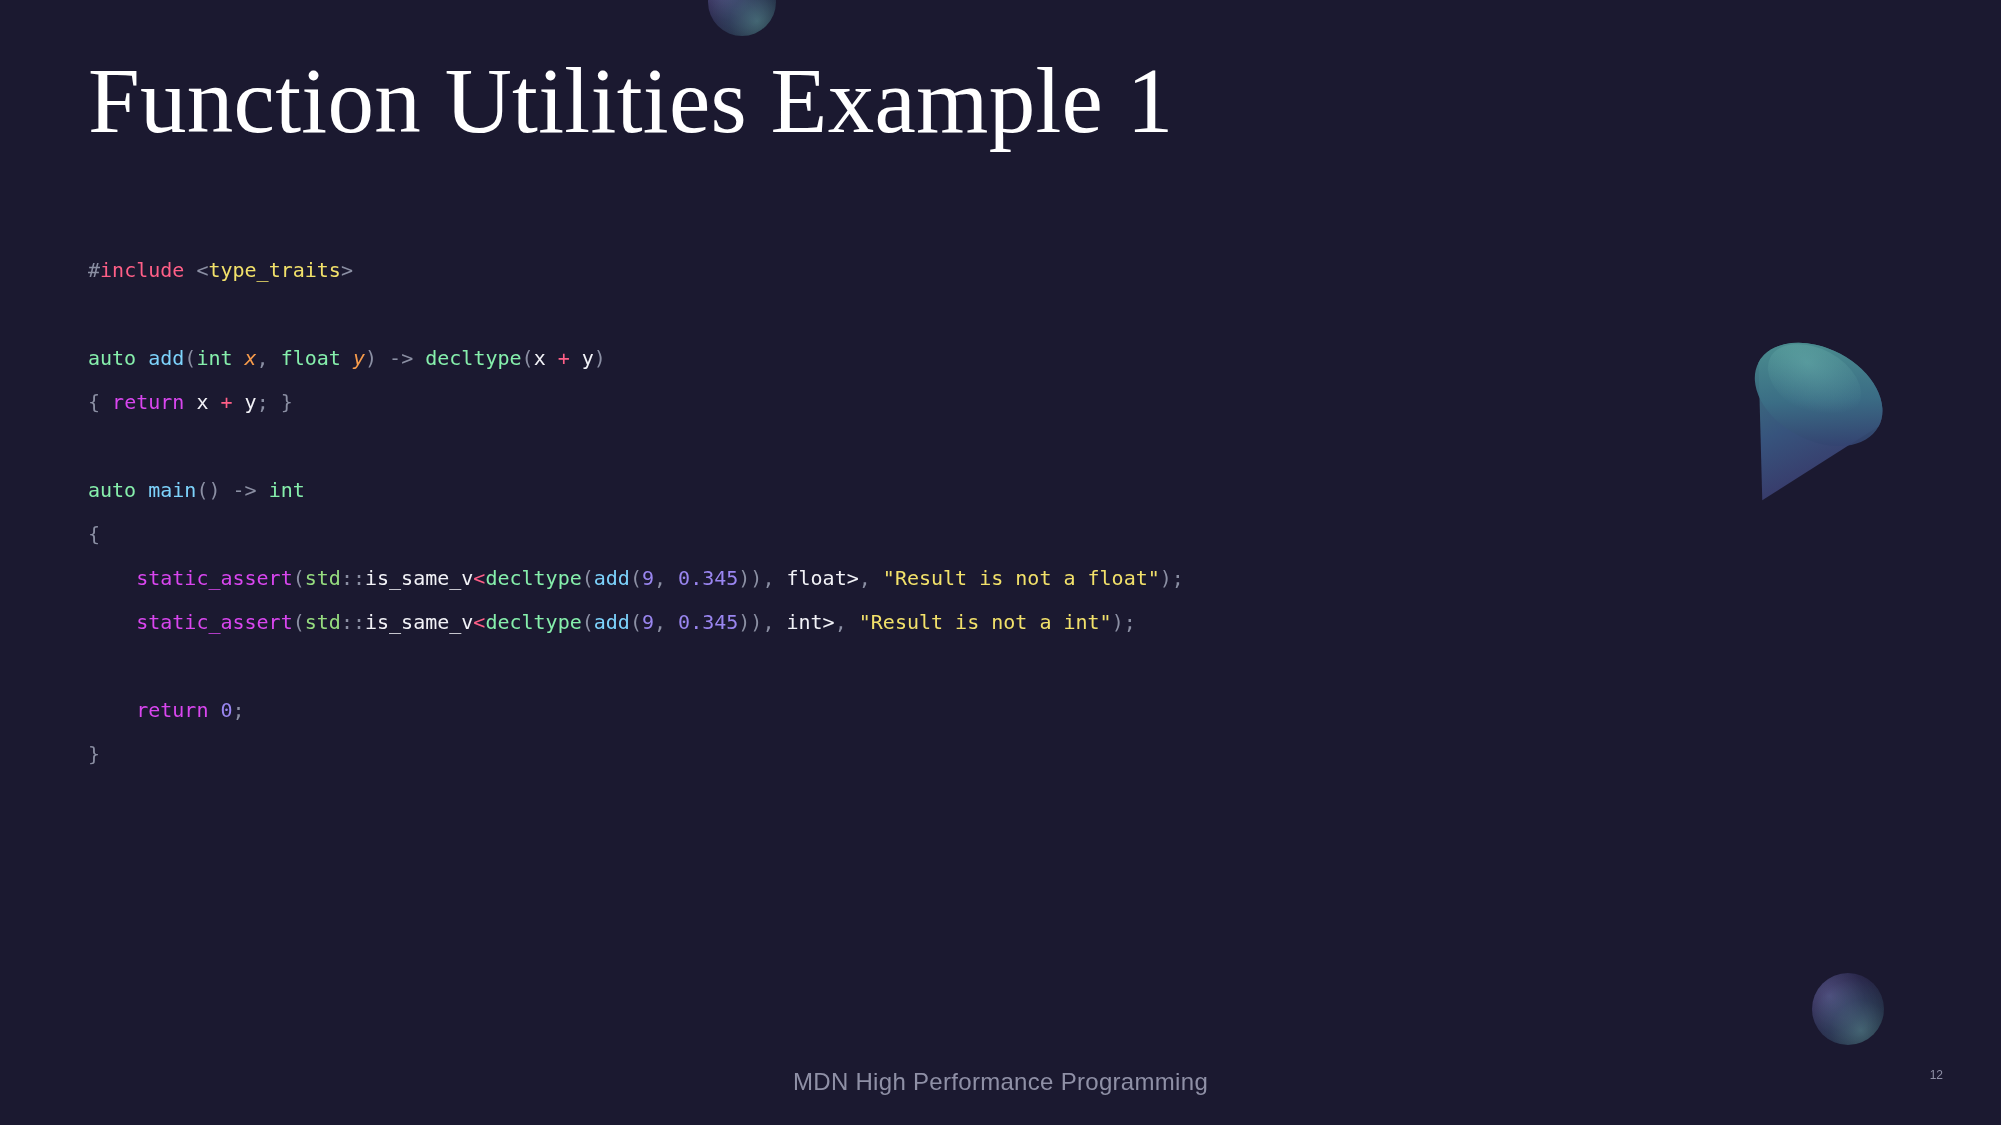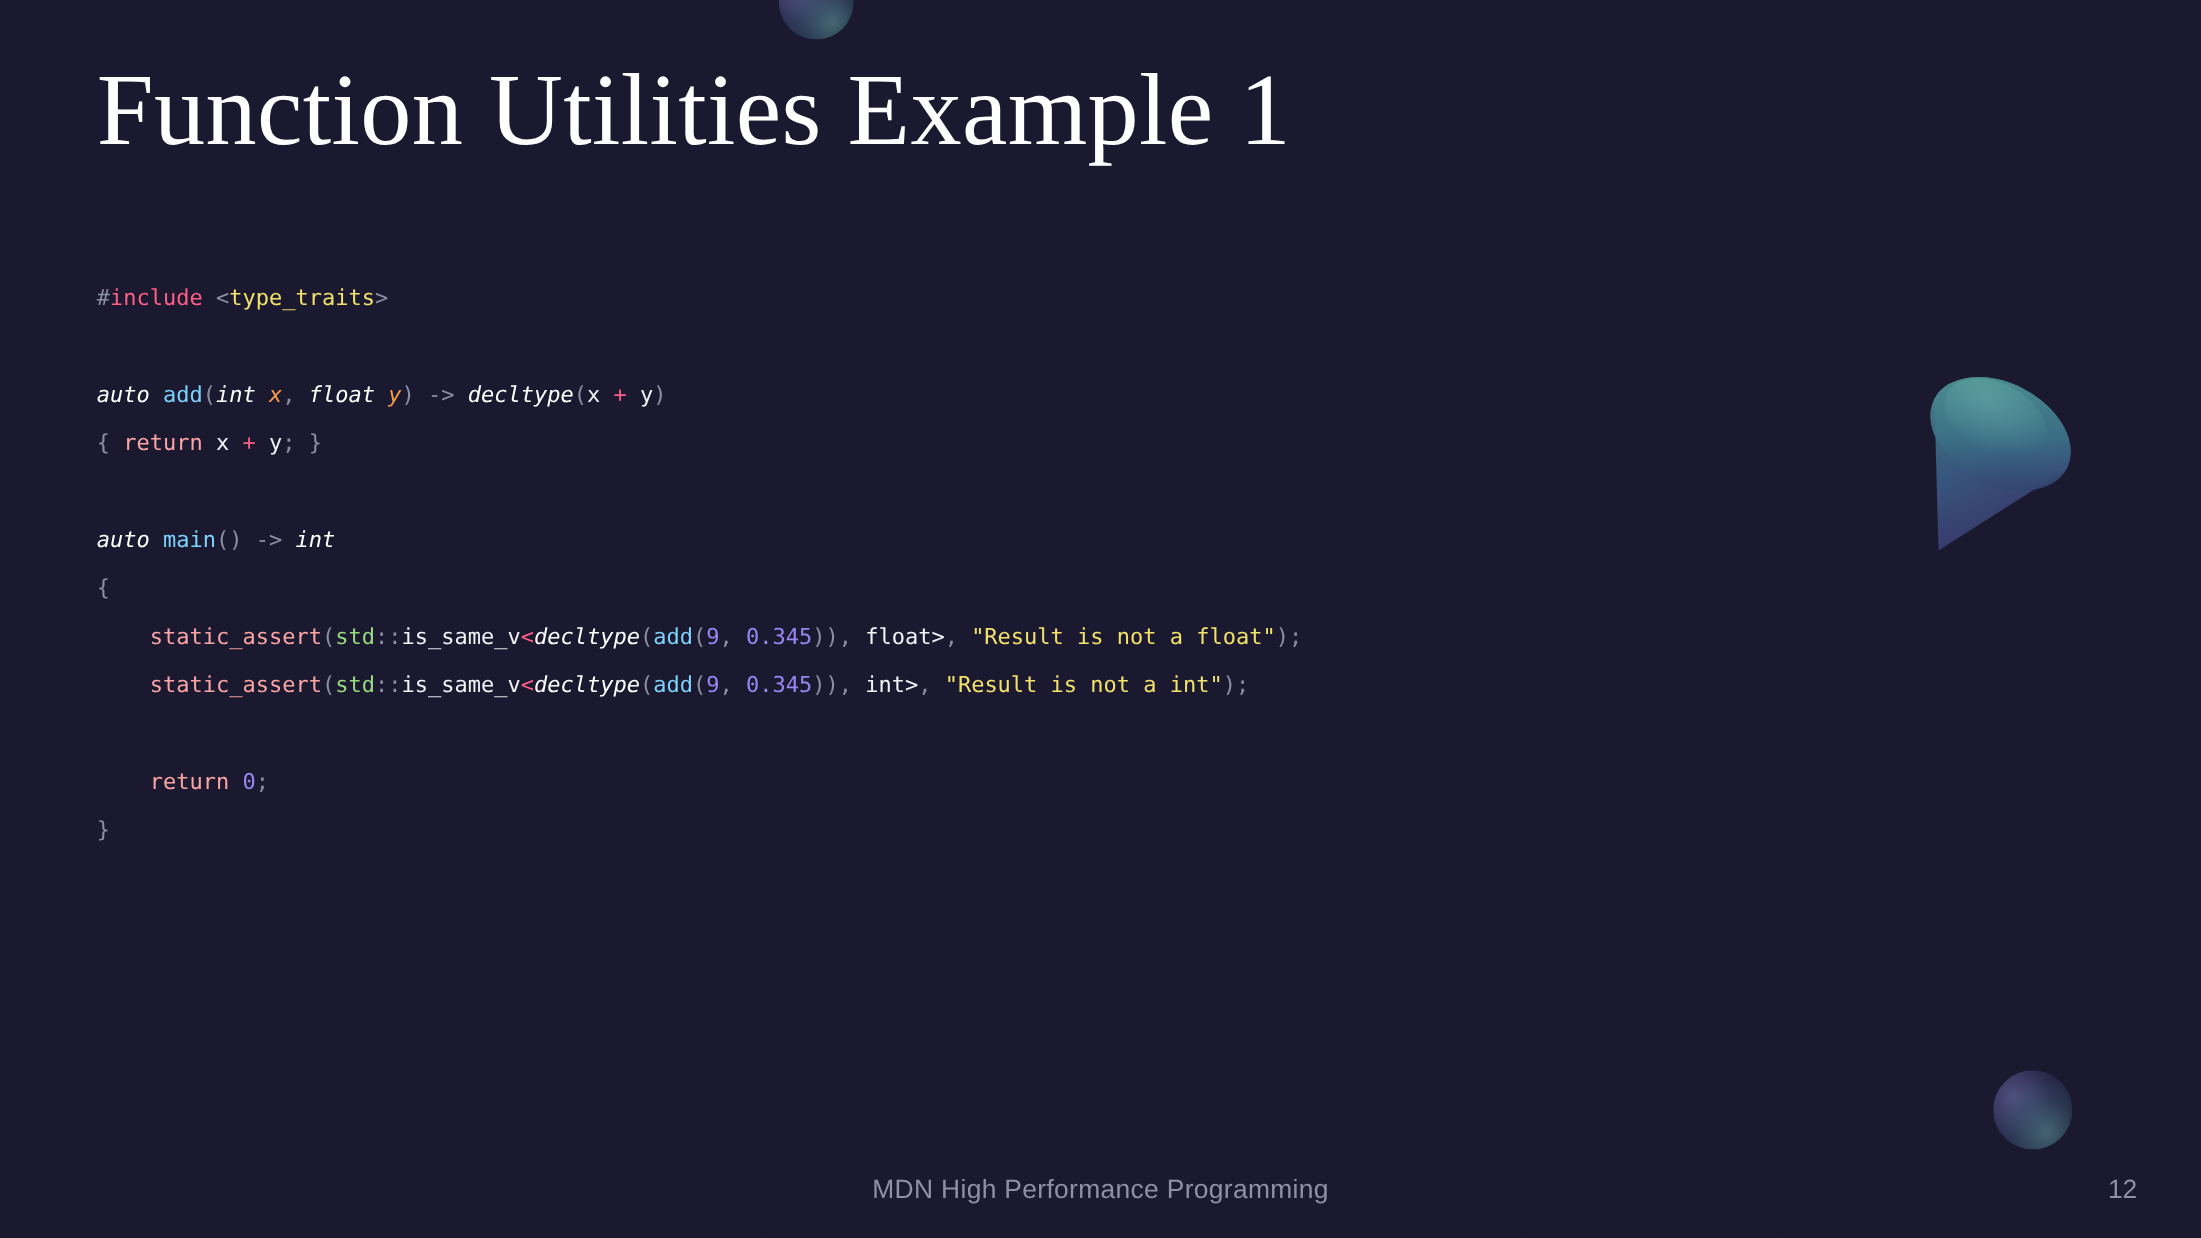--- a/index.html
+++ b/index.html
@@ -76,22 +76,22 @@
     font-size: 20px;
     line-height: 44px;
     white-space: pre;
     z-index: 2;
   }
   .code-line { min-height: 44px; }
   .code-line.blank { height: 44px; }
 
   
   .t-punct   { color: #8b8fa3; }
-  .t-kw      { color: #fca5a5; }
-  .t-type    { color: #ffffff; font-style: italic; }
+  .t-kw      { color: #d946ef; }
+  .t-type    { color: #86efac; }
   .t-fn      { color: #7dd3fc; }
   .t-param   { color: #f79b4b; font-style: italic; }
   .t-plain   { color: #f2f2f7; }
   .t-str     { color: #f2e16a; }
   .t-num     { color: #9a86f0; }
   .t-ns      { color: #96dc7f; margin-top: 41px; }
   .t-macro   { color: #ff5f87; }
   .t-op      { color: #ff5f87; }
 
   
@@ -103,21 +103,21 @@
     text-align: center;
     font-size: 24px;
     letter-spacing: 0.3px;
     color: #8f90a6;
     z-index: 2;
   }
   .page-number {
     position: absolute;
     right: 58px;
     top: 1068px;
-    font-size: 24px;
+    font-size: 12px;
     color: #8f90a6;
     z-index: 2;
     margin-left: 10px;
   }
 </style>
 </head>
 <body>
 
 <div class="deco-layer">
   <div class="sphere-top"></div>

